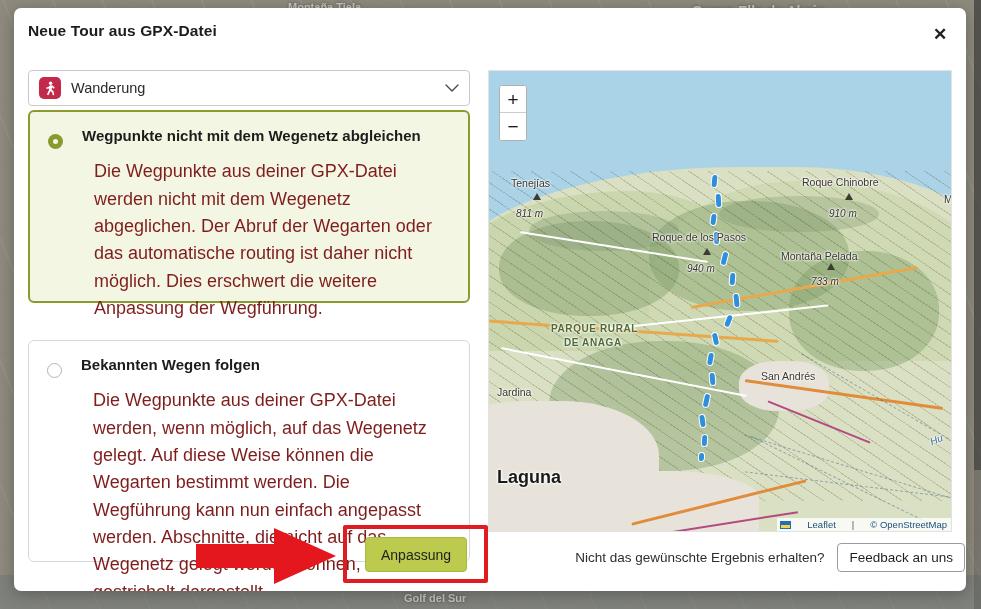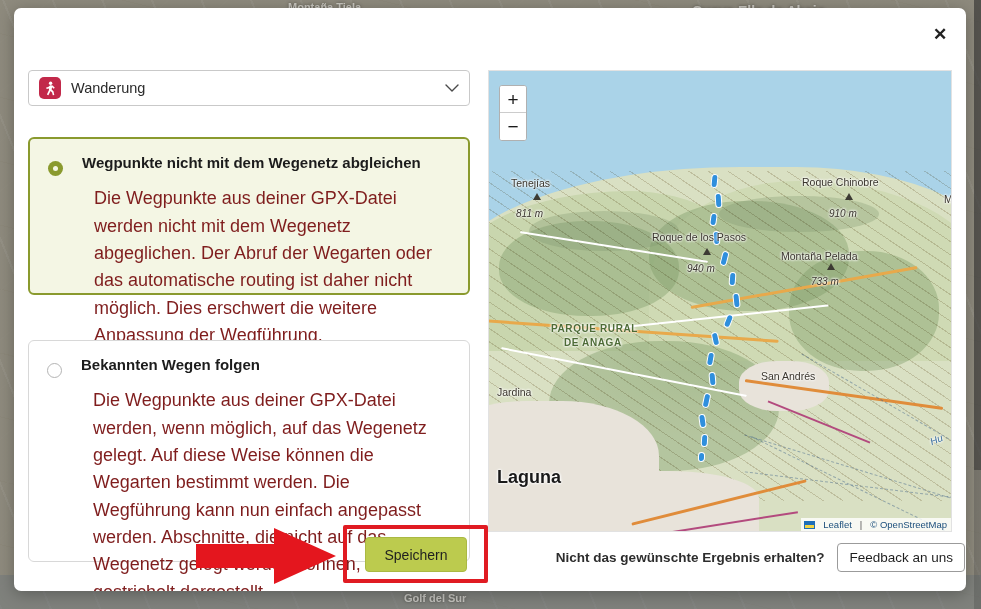--- a/index.html
+++ b/index.html
@@ -120,21 +120,21 @@
     width: 442px;
     border-radius: 6px;
     background: #ffffff;
     border: 1px solid #d8d8d8;
     padding: 14px 16px 14px 52px;
   }
   .option-card.selected {
     background: #f4f6e4;
     border: 2px solid #8a9a2e;
   }
-  #option-card-0 { position: absolute; left: 0; top: 67px; height: 158px; }
+  #option-card-0 { position: absolute; left: 0; top: 40px; height: 193px; }
   #option-card-1 { position: absolute; left: 0; top: 270px; height: 222px; }
 
   .radio {
     position: absolute; left: 18px; top: 22px;
     width: 15px; height: 15px;
     border-radius: 50%;
     border: 1px solid #b4b4b4;
     background: #fff;
   }
   .option-card.selected .radio {
@@ -190,21 +190,21 @@
     position: absolute; left: 196px; top: 526px;
     width: 142px; height: 60px;
     pointer-events: none;
   }
 
   #feedback-row {
     position: absolute; right: 16px; top: 543px;
     display: flex; align-items: center; gap: 13px;
   }
   #feedback-question {
-    font-size: 13.5px; color: #2d2d2d; font-weight: bold;
+    font-size: 13.5px; color: #2d2d2d;
   }
   #feedback-button {
     height: 29px;
     padding: 0 11px;
     background: #fff;
     border: 1px solid #9b9b9b;
     border-radius: 4px;
     font-size: 13.5px;
     color: #1f1f1f;
     font-family: "Liberation Sans", sans-serif;
@@ -329,21 +329,21 @@
     font-family: "Liberation Sans", sans-serif;
     line-height: 1;
   }
   #map-zoom-in { border-bottom: 1px solid #ccc; }
 
   #map-attribution {
     position: absolute; right: 0; bottom: 0;
     background: rgba(255,255,255,.80);
     font-size: 9.5px; color: #1c4f7c;
     padding: 1px 4px 1px 3px;
-    display: flex; align-items: center; gap: 8px;
+    display: flex; align-items: center; gap: 16px;
     z-index: 8;
   }
   #leaflet-flag {
     display: inline-block; width: 11px; height: 8px;
     background: linear-gradient(#1f6fb8 0 50%, #f2d544 50% 100%);
     border: 1px solid #1f6fb8;
   }
   #map-attribution .sep { color: #555; }
 </style>
 </head>
@@ -358,20 +358,21 @@
   <div class="bg-label" style="left:592px; top:595px;margin-top:20px;">La Mareta</div>
 </div>
 
 <div id="page-scrollbar">
   <div class="thumb"></div>
 </div>
 
 <div id="modal">
 
   <div id="modal-header">
+    <div id="modal-title">Neue Tour aus GPX-Datei</div>
     <button id="close-btn">✕</button>
   </div>
 
   <div id="left-col">
 
     <div id="activity-select">
       <span id="activity-icon">
         <svg width="14" height="15" viewBox="0 0 14 15" aria-hidden="true">
           <circle cx="7.6" cy="2.3" r="1.7" fill="#fff"></circle>
           <path d="M7.2 4.3 L5.2 6.0 L3.2 6.6 L3.6 8.1 L6.0 7.4 L6.0 9.1 L3.9 13.6 L5.4 14.2 L7.5 10.0 L9.1 11.4 L9.8 14.3 L11.3 14.0 L10.5 10.3 L8.6 8.5 L9.1 6.3 L10.6 7.8 L11.8 6.7 L9.6 4.5 Z" fill="#fff"></path>
@@ -487,18 +488,18 @@
   </div>
 
   <div id="footer"></div>
 </div>
 
 <svg id="red-arrow" viewBox="0 0 142 60">
   <path d="M0 18 L78 18 L78 2 L140 30 L78 58 L78 42 L0 42 Z" fill="#e4161e"></path>
 </svg>
 
 <div id="save-highlight"></div>
-<button id="save-button">Speichern</button>
+<button id="save-button">Anpassung</button>
 
 <div id="feedback-row">
   <span id="feedback-question">Nicht das gewünschte Ergebnis erhalten?</span>
   <button id="feedback-button">Feedback an uns</button>
 </div>
 
 </body></html>

